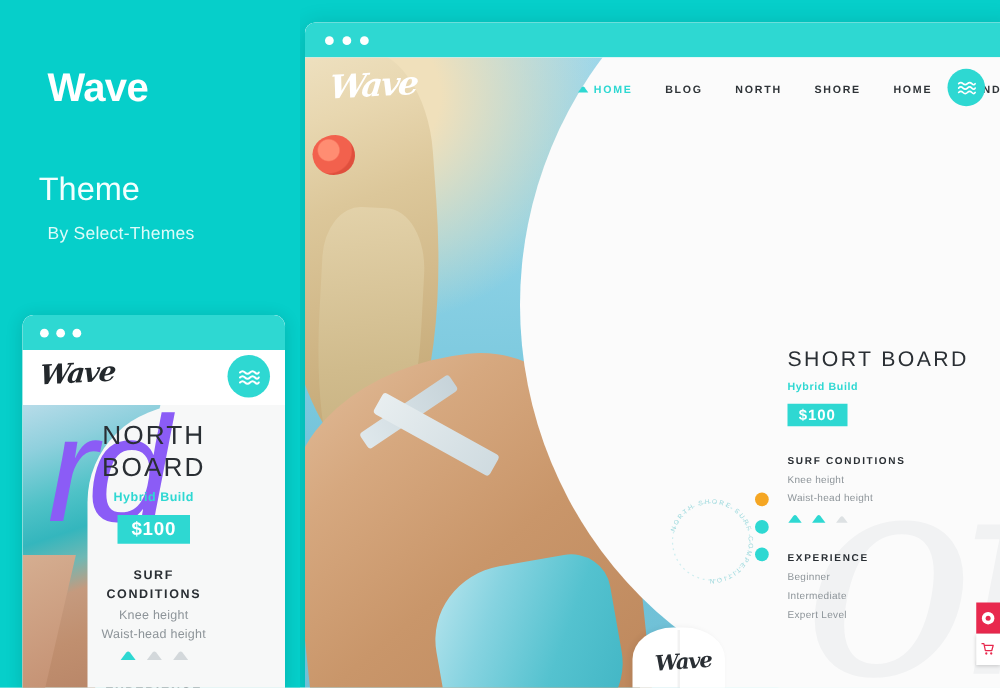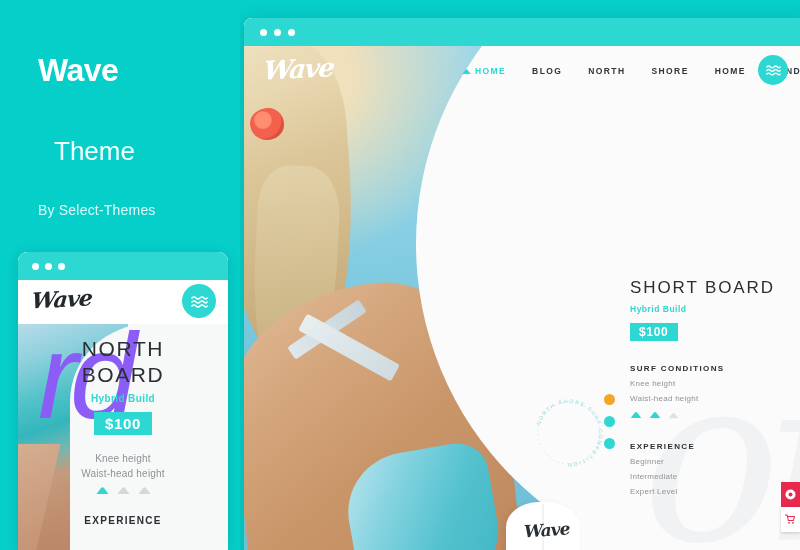--- a/index.html
+++ b/index.html
@@ -14,29 +14,28 @@
   #promo-panel {
     position:absolute; left:0; top:0; width:240px; height:550px;
     background:#06cfca; z-index:5;
   }
   #promo-title {
     position:absolute; left:38px; top:50px;
     font-size:32px; font-weight:bold; color:#ffffff;
     line-height:1.25; letter-spacing:-0.5px;
   }
   #promo-sub {
-    position:absolute; left:54px; top:136px;
+    position:absolute; left:31px; top:136px;
     font-size:26px; font-weight:300; color:#f2fffe;
     letter-spacing:0px;
   }
   #promo-by {
     position:absolute; left:38px; top:178px;
     font-size:14px; font-weight:400; color:#ddfbf9;
     letter-spacing:0.2px;
-    margin-top:24px;
   }
 
   
   #mobile-mockup {
     position:absolute; left:18px; top:252px; width:210px; height:300px;
     background:#ffffff;
     border-radius:9px 9px 0 0;
     overflow:hidden;
     box-shadow:0 2px 14px rgba(0,0,0,0.14);
     z-index:6;
@@ -357,20 +356,22 @@
 
     <div id="mobile-content">
       <div class="m-title">
         <div>NORTH</div>
         <div>BOARD</div>
       </div>
       <div class="m-hybrid">Hybrid Build</div>
       <div><span class="m-price">$100</span></div>
 
       <div class="m-sect-head">
+        <div>SURF</div>
+        <div>CONDITIONS</div>
       </div>
       <div class="m-row">Knee height</div>
       <div class="m-row">Waist-head height</div>
 
       <div class="m-waves">
         <svg width="13" height="9" viewBox="0 0 13 9">
           <path d="M0.5 8 L5 2 Q6.5 0.4 8 2 L12.5 8 Z" fill="#2ed8d2"></path>
         </svg>
         <svg width="13" height="9" viewBox="0 0 13 9">
           <path d="M0.5 8 L5 2 Q6.5 0.4 8 2 L12.5 8 Z" fill="#d3d8db"></path>

